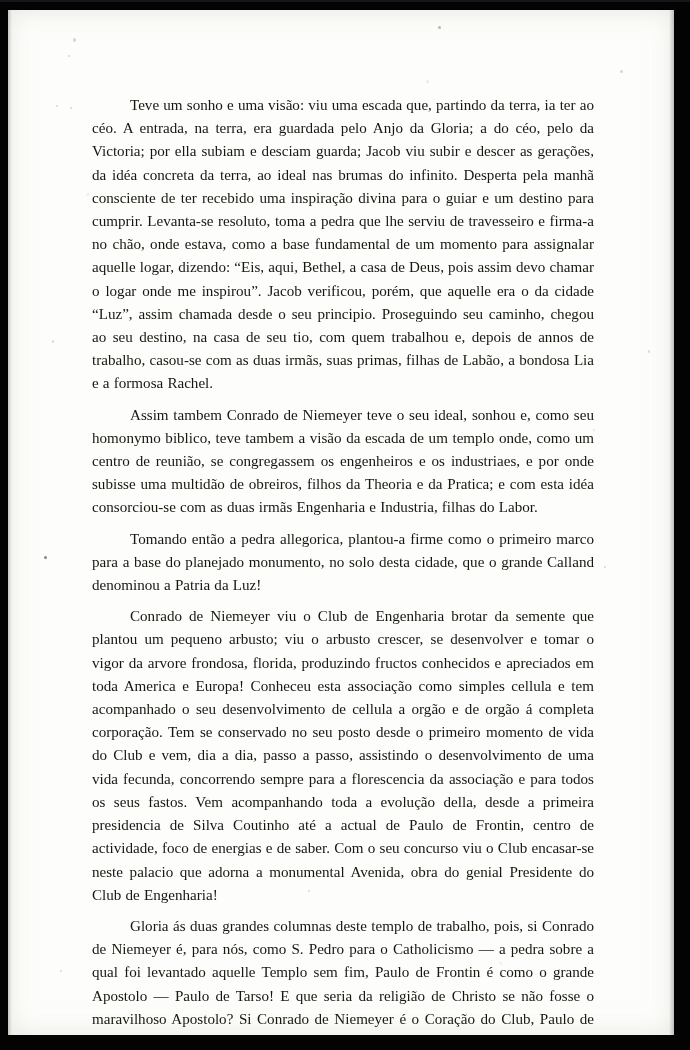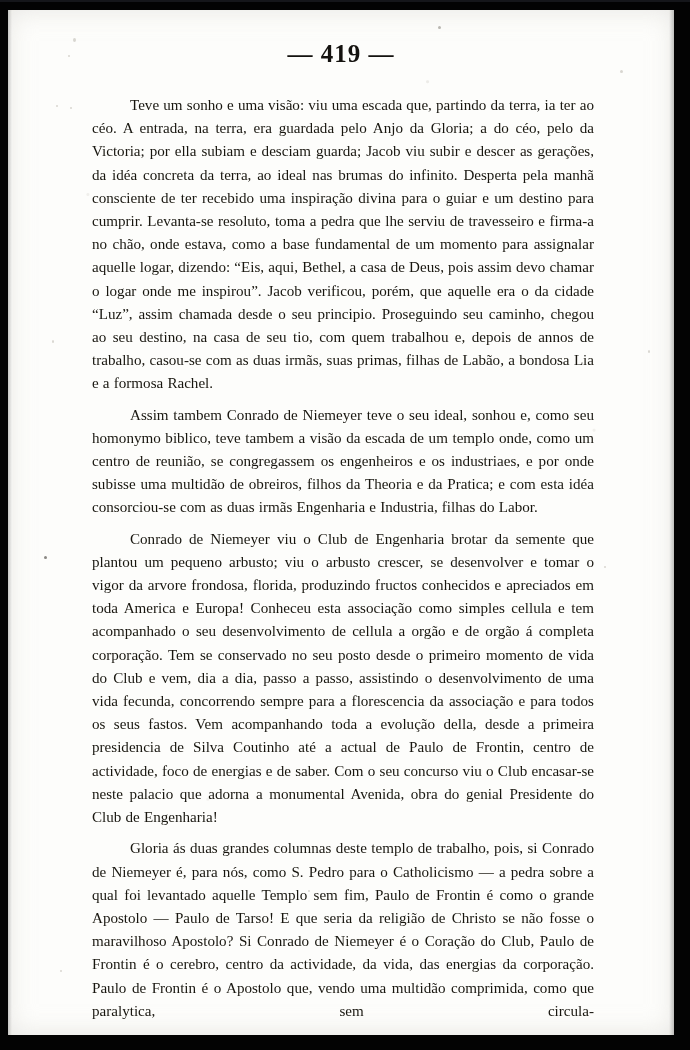--- a/index.html
+++ b/index.html
@@ -145,23 +145,23 @@
     <div class="speck faint" style="left:62px;top:97px;width:2px;height:2px;"></div>
     <div class="speck" style="left:430px;top:16px;width:3px;height:3px;"></div>
     <div class="speck faint" style="left:612px;top:60px;width:3px;height:3px;"></div>
     <div class="speck faint" style="left:640px;top:340px;width:2px;height:3px;"></div>
     <div class="speck faint" style="left:44px;top:330px;width:2px;height:3px;"></div>
     <div class="speck dark" style="left:36px;top:546px;width:3px;height:3px;"></div>
     <div class="speck faint" style="left:596px;top:556px;width:2px;height:2px;"></div>
     <div class="speck faint" style="left:300px;top:880px;width:2px;height:2px;"></div>
     <div class="speck faint" style="left:52px;top:960px;width:2px;height:2px;"></div>
 
-    <div class="folio">— 419 —</div>
 
     <div class="textblock">
       <p class="para">Teve um sonho e uma visão: viu uma escada que, partindo da terra, ia ter ao céo. A entrada, na terra, era guardada pelo Anjo da Gloria; a do céo, pelo da Victoria; por ella subiam e desciam guarda; Jacob viu subir e descer as gerações, da idéa concreta da terra, ao ideal nas brumas do infinito. Desperta pela manhã consciente de ter recebido uma inspiração divina para o guiar e um destino para cumprir. Levanta-se resoluto, toma a pedra que lhe serviu de travesseiro e firma-a no chão, onde estava, como a base fundamental de um momento para assignalar aquelle logar, dizendo: “Eis, aqui, Bethel, a casa de Deus, pois assim devo chamar o logar onde me inspirou”. Jacob verificou, porém, que aquelle era o da cidade “Luz”, assim chamada desde o seu principio. Proseguindo seu caminho, chegou ao seu destino, na casa de seu tio, com quem trabalhou e, depois de annos de trabalho, casou-se com as duas irmãs, suas primas, filhas de Labão, a bondosa Lia e a formosa Rachel.</p>
       <p class="para">Assim tambem Conrado de Niemeyer teve o seu ideal, sonhou e, como seu homonymo biblico, teve tambem a visão da escada de um templo onde, como um centro de reunião, se congregassem os engenheiros e os industriaes, e por onde subisse uma multidão de obreiros, filhos da Theoria e da Pratica; e com esta idéa consorciou-se com as duas irmãs Engenharia e Industria, filhas do Labor.</p>
+      <p class="para">Tomando então a pedra allegorica, plantou-a firme como o primeiro marco para a base do planejado monumento, no solo desta cidade, que o grande Calland denominou a Patria da Luz!</p>
       <p class="para">Conrado de Niemeyer viu o Club de Engenharia brotar da semente que plantou um pequeno arbusto; viu o arbusto crescer, se desenvolver e tomar o vigor da arvore frondosa, florida, produzindo fructos conhecidos e apreciados em toda America e Europa! Conheceu esta associação como simples cellula e tem acompanhado o seu desenvolvimento de cellula a orgão e de orgão á completa corporação. Tem se conservado no seu posto desde o primeiro momento de vida do Club e vem, dia a dia, passo a passo, assistindo o desenvolvimento de uma vida fecunda, concorrendo sempre para a florescencia da associação e para todos os seus fastos. Vem acompanhando toda a evolução della, desde a primeira presidencia de Silva Coutinho até a actual de Paulo de Frontin, centro de actividade, foco de energias e de saber. Com o seu concurso viu o Club encasar-se neste palacio que adorna a monumental Avenida, obra do genial Presidente do Club de Engenharia!</p>
       <p class="para clipped">Gloria ás duas grandes columnas deste templo de trabalho, pois, si Conrado de Niemeyer é, para nós, como S. Pedro para o Catholicismo — a pedra sobre a qual foi levantado aquelle Templo sem fim, Paulo de Frontin é como o grande Apostolo — Paulo de Tarso! E que seria da religião de Christo se não fosse o maravilhoso Apostolo? Si Conrado de Niemeyer é o Coração do Club, Paulo de Frontin é o cerebro, centro da actividade, da vida, das energias da corporação. Paulo de Frontin é o Apostolo que, vendo uma multidão comprimida, como que paralytica, sem circula-</p>
     </div>
 
   </div>
 </div>
 
 </body></html>

